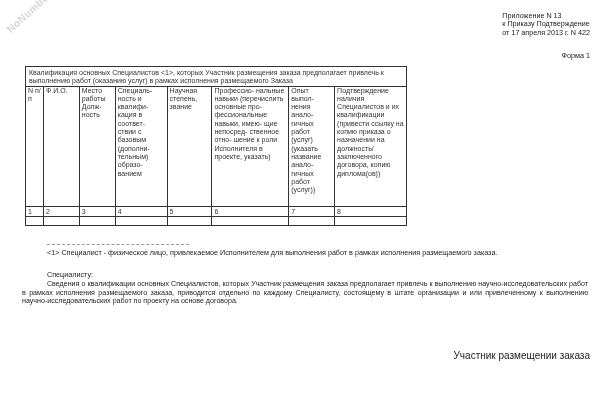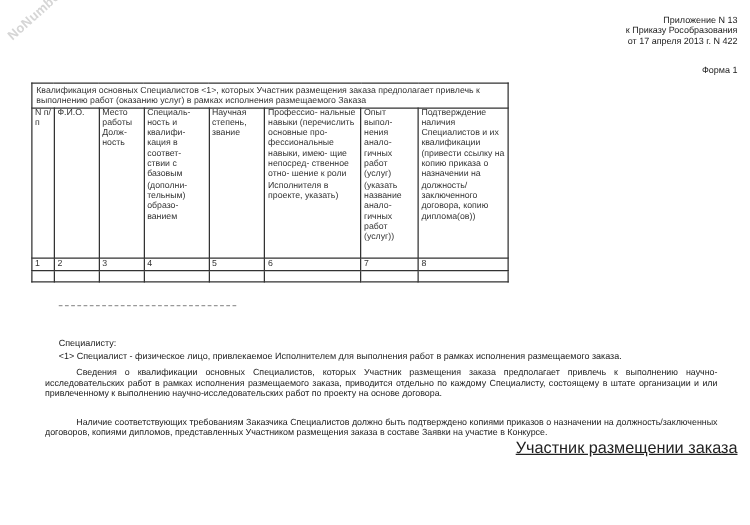--- a/index.html
+++ b/index.html
@@ -8,56 +8,56 @@
     background: #ffffff; color: #222;
     font-family: "Liberation Sans", sans-serif; font-size: 7.2px; line-height: 1.2;
   }
   .watermark {
     position: absolute; left: 4px; top: 26px;
     transform: rotate(-42deg); transform-origin: left top;
     color: #d6d6d6; font-size: 10.5px; font-weight: bold; letter-spacing: 0.3px;
     white-space: nowrap;
   }
   .header-right {
-    position: absolute; right: 10px; top: 12px; text-align: right;
+    position: absolute; right: 10px; top: 12px; text-align: left;
     font-size: 7.2px; line-height: 8.4px;
   }
   .form-num { position: absolute; right: 10px; top: 52px; font-size: 7.2px; }
   table.qual {
     position: absolute; left: 25px; top: 66px; width: 382px;
     border-collapse: collapse; font-size: 7px; line-height: 8.3px;
   }
   table.qual td {
     border: 1px solid #333; vertical-align: top; padding: 0 2px; color: #333;
   }
   .caption-cell { padding: 2px 2px 0 3px !important; }
   .hdr td { height: 119px; }
   .nums td { height: 9px; line-height: 9px; }
   .empty td { height: 8px; }
   .sep {
     position: absolute; left: 47px; top: 244px; width: 142px;
     border-top: 1px dashed #999; height: 0;
   }
-  .footnote { position: absolute; left: 47px; top: 249px; font-size: 7.2px; margin-top: 32px; }
+  .footnote { position: absolute; left: 47px; top: 249px; font-size: 7.2px; }
   .note-title { position: absolute; left: 47px; top: 271px; font-size: 7.2px; }
   .notes {
     position: absolute; left: 22px; top: 280px; width: 566px;
     font-size: 7.1px; line-height: 8.5px; text-align: justify;
   }
-  .notes p { margin: 14px; text-indent: 25px; }
-  .signature { position: absolute; right: 10px; top: 350px; font-size: 13px; text-decoration: underline; }
+  .notes p { margin: 0; text-indent: 25px; }
+  .signature { position: absolute; right: 10px; top: 350px; font-size: 10px; }
 </style>
 </head>
 <body>
 
 <div class="watermark">NoNumber.ru</div>
 
 <div class="header-right">
   <div>Приложение N 13</div>
-  <div>к Приказу Рособразования</div>
+  <div>к Приказу Подтверждение</div>
   <div>от 17 апреля 2013 г. N 422</div>
 </div>
 <div class="form-num">Форма 1</div>
 
 <table class="qual">
   <colgroup>
     <col style="width:18px">
       <col style="width:36px">
       <col style="width:36px">
       <col style="width:52px">
@@ -102,16 +102,15 @@
   </tr>
 </tbody>
   </table>
 
 <div class="sep"></div>
 <div class="footnote">&lt;1&gt; Специалист - физическое лицо, привлекаемое Исполнителем для выполнения работ в рамках исполнения размещаемого заказа.</div>
 
 <div class="note-title">Специалисту:</div>
 <div class="notes">
   <p>Сведения о квалификации основных Специалистов, которых Участник размещения заказа предполагает привлечь к выполнению научно-исследовательских работ в рамках исполнения размещаемого заказа, приводится отдельно по каждому Специалисту, состоящему в штате организации и или привлеченному к выполнению научно-исследовательских работ по проекту на основе договора.</p>
-  <p>Наличие соответствующих требованиям Заказчика Специалистов должно быть подтверждено копиями приказов о назначении на должность/заключенных договоров, копиями дипломов, представленных Участником размещения заказа в составе Заявки на участие в Конкурсе.</p>
 </div>
 
 <div class="signature">Участник размещении заказа</div>
 
 </body></html>

